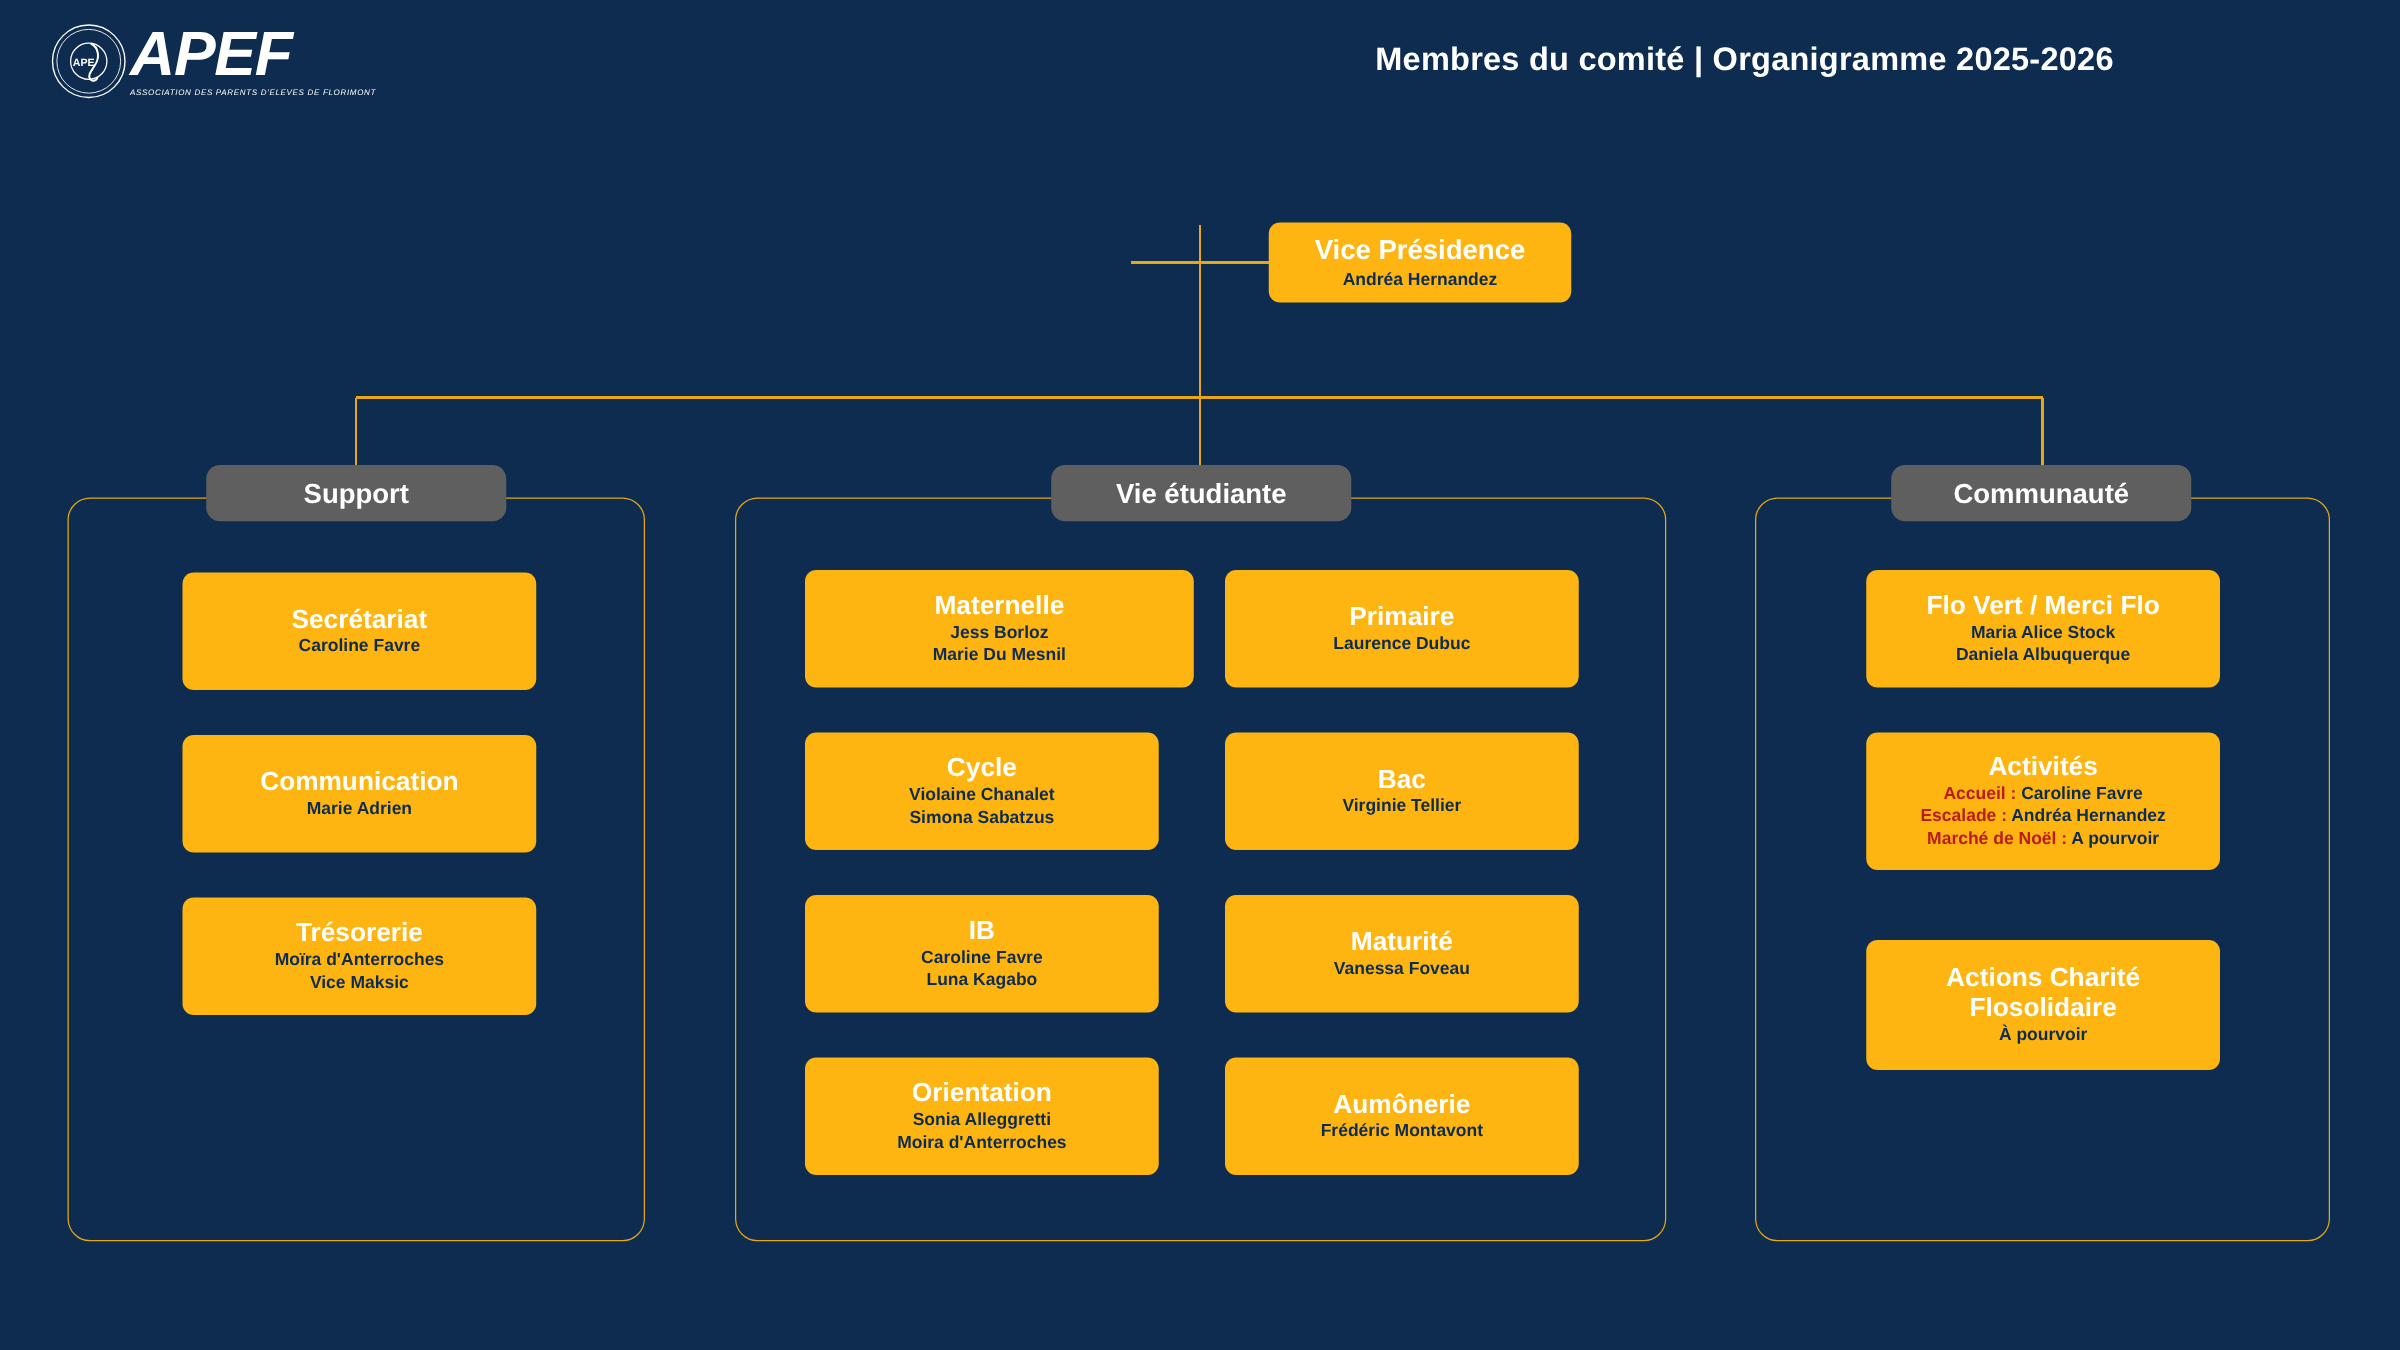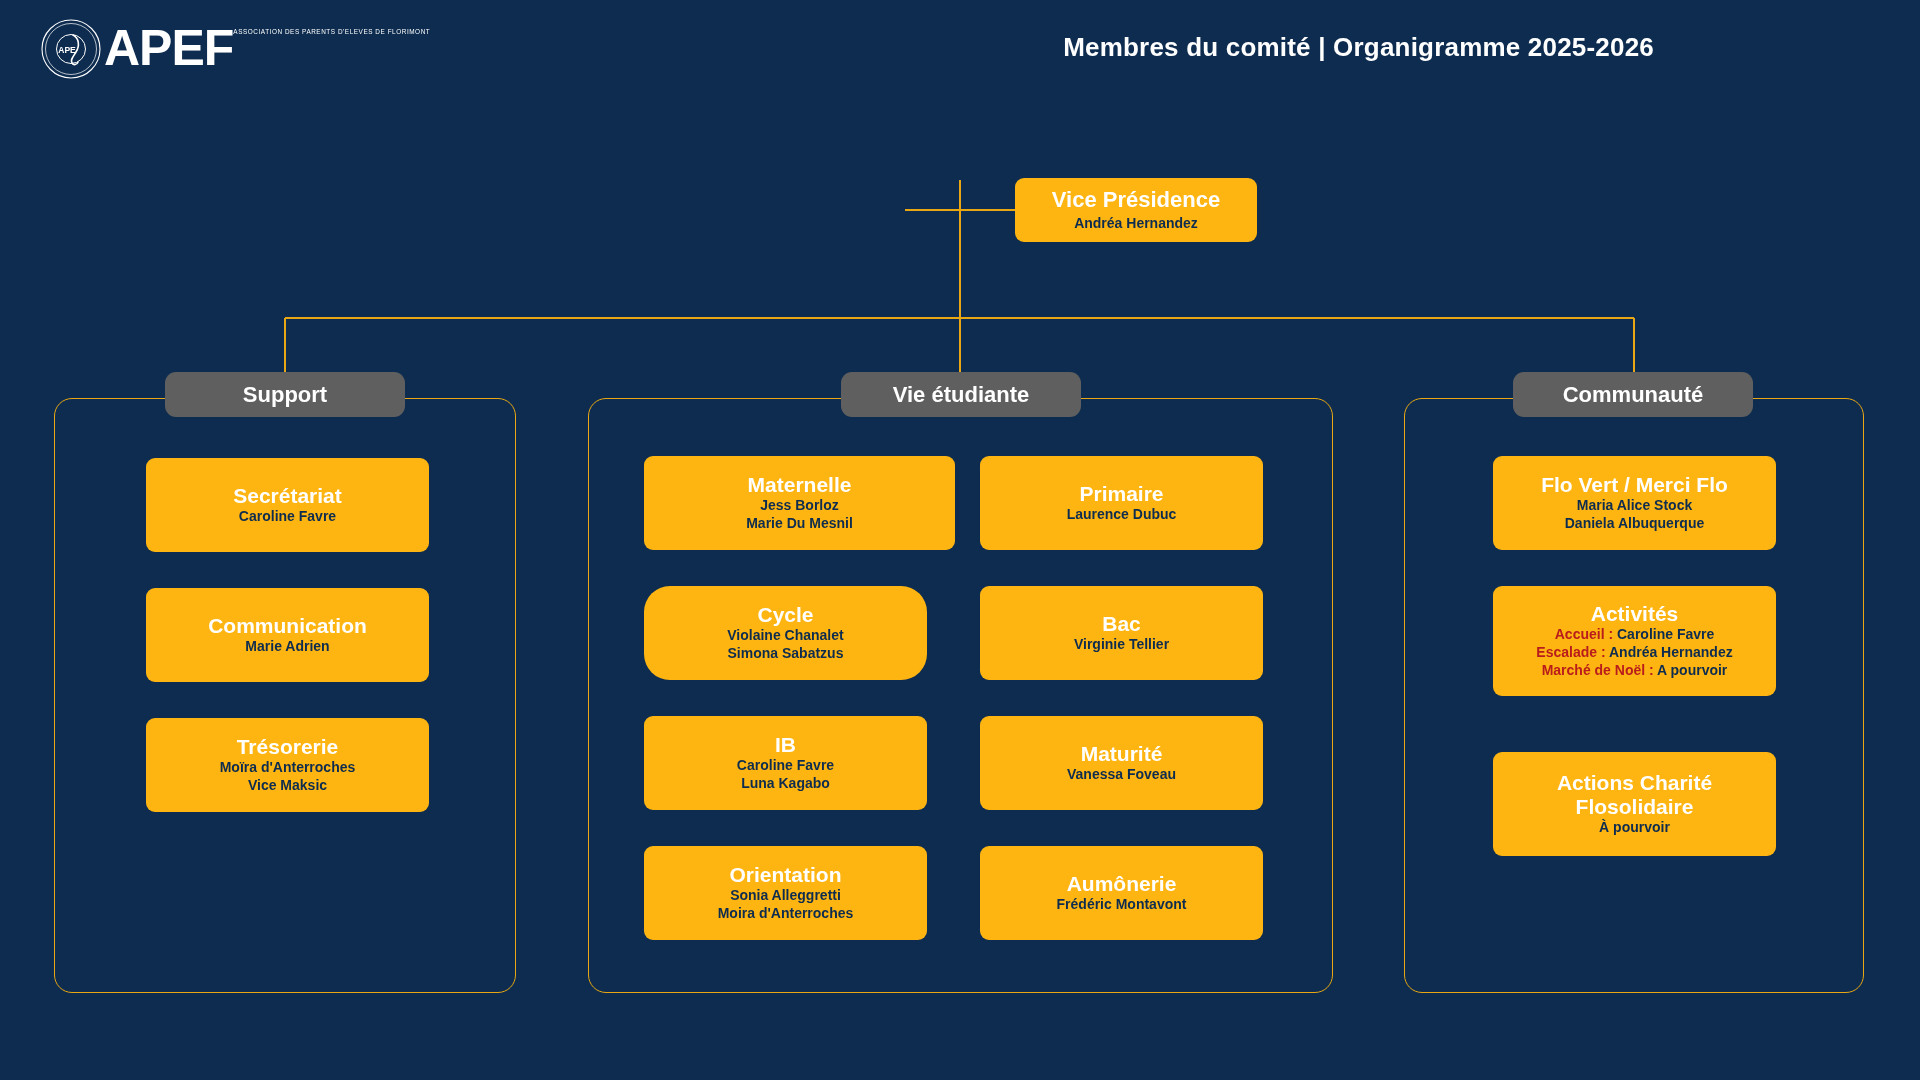--- a/index.html
+++ b/index.html
@@ -17,41 +17,43 @@
     font-family: "Liberation Sans", "DejaVu Sans", sans-serif;
     -webkit-font-smoothing: antialiased;
   }
 
   
   .header {
     position: absolute;
     top: 0; left: 0;
     width: 1704px;
     height: 110px;
+    padding-left: 37px;
   }
   .logo-wrap {
     position: absolute;
     left: 40px;
     top: 18px;
     display: flex;
     align-items: center;
     gap: 6px;
   }
   .logo-seal {
     position: relative;
     width: 62px;
     height: 62px;
     flex: 0 0 62px;
   }
   .logo-seal svg { display: block; }
   .logo-textblock {
     display: flex;
-    flex-direction: row;
+    flex-direction: column;
     justify-content: center;
     margin-left: -4px;
+    font-style: italic;
   }
   .logo-apef {
     font-size: 50px;
     font-weight: 800;
     letter-spacing: -1px;
     color: #ffffff;
     line-height: 0.95;
   }
   .logo-sub {
     font-size: 6.4px;
@@ -181,21 +183,21 @@
     color: #b91c1c;
   }
 
   
   #card-secretariat   { left: 146px; top: 458px; width: 283px; height: 94px; }
   #card-communication { left: 146px; top: 588px; width: 283px; height: 94px; }
   #card-tresorerie    { left: 146px; top: 718px; width: 283px; height: 94px; }
 
   
   #card-maternelle  { left: 644px; top: 456px; width: 311px; height: 94px; }
-  #card-cycle       { left: 644px; top: 586px; width: 283px; height: 94px; border-radius: 26px; }
+  #card-cycle       { left: 644px; top: 586px; width: 283px; height: 94px; }
   #card-ib          { left: 644px; top: 716px; width: 283px; height: 94px; }
   #card-orientation { left: 644px; top: 846px; width: 283px; height: 94px; }
 
   
   #card-primaire  { left: 980px; top: 456px; width: 283px; height: 94px; }
   #card-bac       { left: 980px; top: 586px; width: 283px; height: 94px; }
   #card-maturite  { left: 980px; top: 716px; width: 283px; height: 94px; }
   #card-aumonerie { left: 980px; top: 846px; width: 283px; height: 94px; }
 
   

